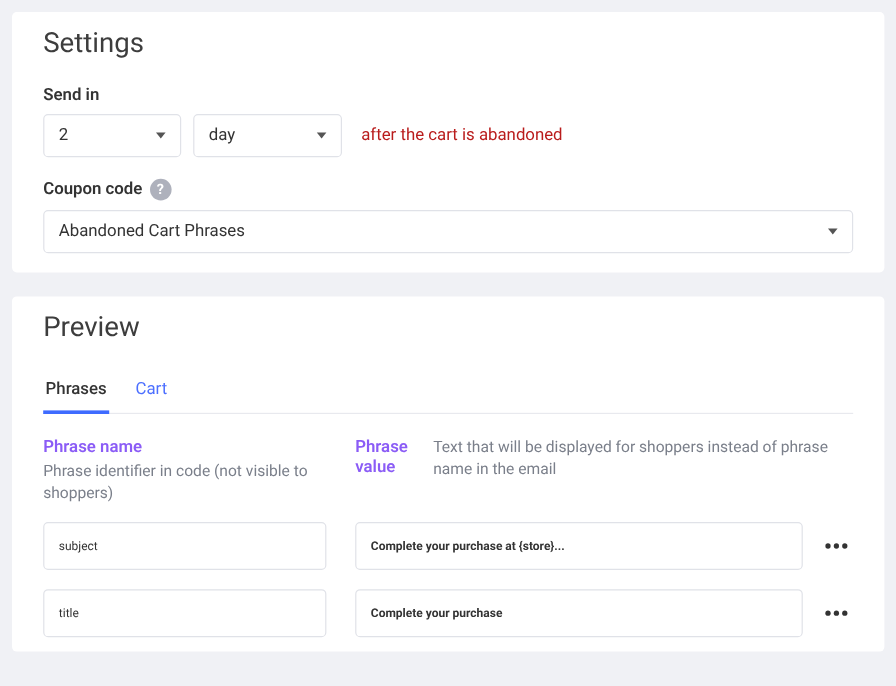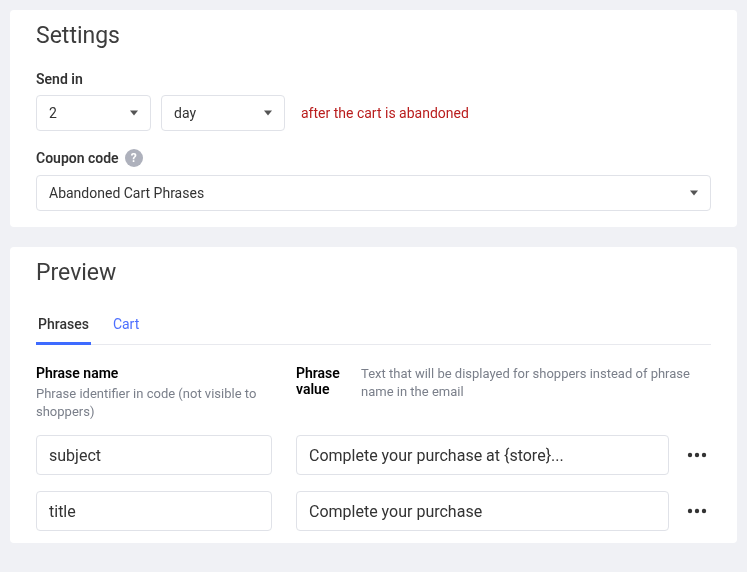--- a/index.html
+++ b/index.html
@@ -89,38 +89,38 @@
       margin-bottom: -1px;
     }
     .tab.active {
       color: #333;
       border-bottom: 3px solid #3e6bff;
       font-weight: 500;
     }
     .columns { display: flex; gap: 24px; }
     .col-left { flex: 0 0 236px; }
     .col-right { flex: 1; display: flex; flex-direction: row; }
-    .col-heading { font-size: 14px; font-weight: 600; color: #000000; margin-bottom: 4px; }
+    .col-heading { font-size: 14px; font-weight: 600; color: #8b5cf6; margin-bottom: 4px; }
     .col-sub { font-size: 13px; color: #7a7f8a; line-height: 1.4; margin-bottom: 14px; min-height: 36px; }
     .phrase-rows-wrapper { display: flex; gap: 24px; }
     .phrase-col-left { flex: 0 0 236px; display: flex; flex-direction: column; gap: 16px; }
     .phrase-col-right { flex: 1; display: flex; flex-direction: column; gap: 16px; }
     .value-row { display: flex; align-items: center; gap: 14px; }
     .text-input {
       border: 1px solid #e0e2e8;
       border-radius: 4px;
       height: 40px;
       padding: 0 12px;
-      font-size: 16px;
+      font-size: 10px;
       color: #333;
       width: 100%;
       outline: none;
       font-family: inherit;
     }
-    .value-row .text-input { flex: 1; }
+    .value-row .text-input { flex: 1; font-weight: bold; }
     .dots-btn {
       display: inline-flex;
       align-items: center;
       justify-content: center;
       width: 28px;
       height: 28px;
       cursor: pointer;
       color: #333;
     }
     .dots-btn svg { width: 20px; height: 6px; }

